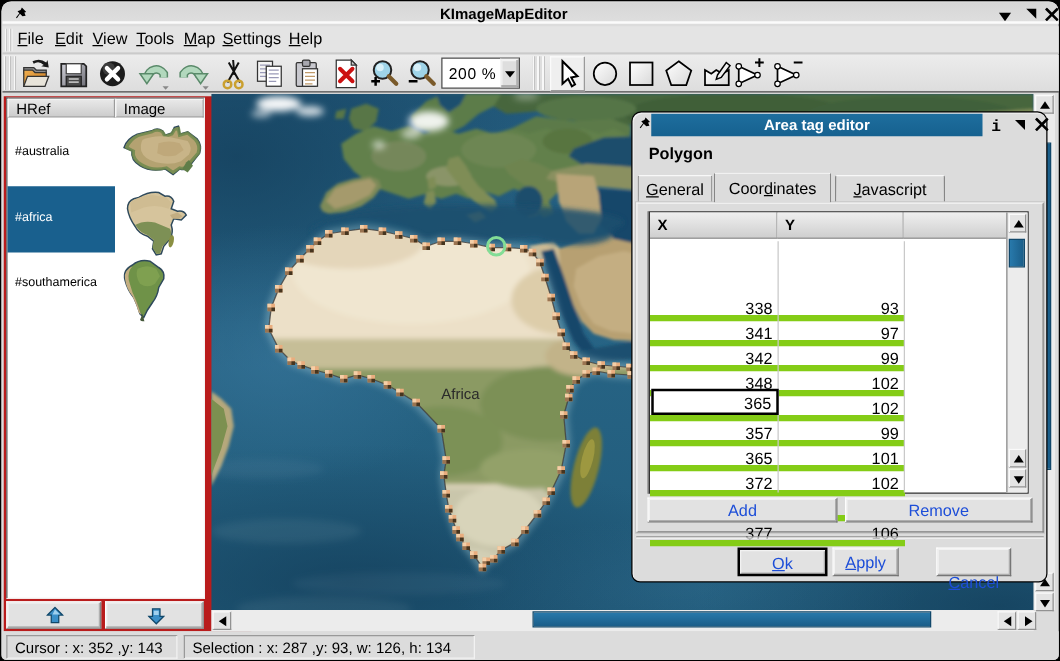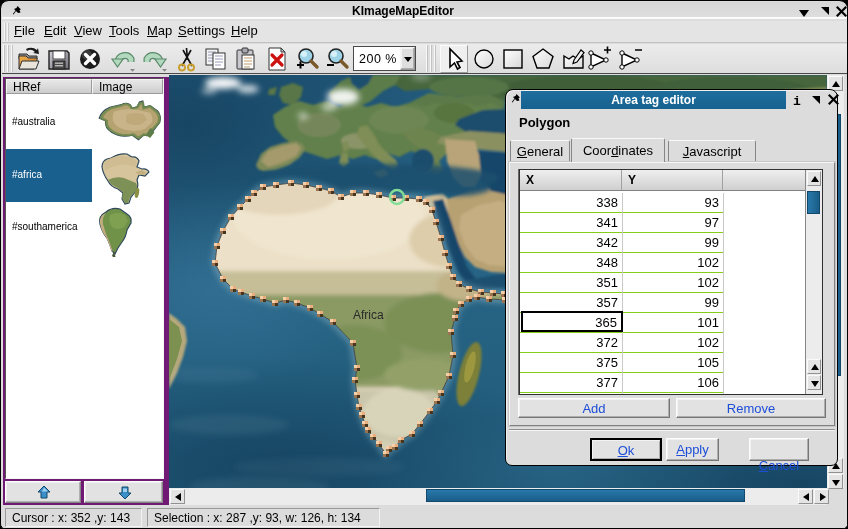--- a/index.html
+++ b/index.html
@@ -17,21 +17,21 @@
 
 #toolbar{position:absolute;left:1px;top:43px;width:846px;height:30px;background:linear-gradient(#ececec,#dddddd);border-bottom:1px solid #4a4a4a;}
 .ticon{position:absolute;top:2px;width:26px;height:26px;}
 .handle{position:absolute;top:1px;width:10px;height:27px;background:repeating-linear-gradient(90deg,#f8f8f8 0 1px,#c2c2c2 1px 2px,#dedede 2px 4px);}
 
 #zoomcombo{position:absolute;left:351px;top:2px;width:63px;height:25px;background:#fff;border:1px solid #4a4a4a;}
 #zoomcombo .t{position:absolute;left:5px;top:5px;font-size:12.5px;letter-spacing:0.5px;}
 #zoomcombo .btn{position:absolute;right:0px;top:0px;width:15px;height:23px;background:#dedede;border:1px solid #9a9a9a;border-top-color:#f4f4f4;border-left-color:#f4f4f4;}
 #zoomcombo .btn:after{content:"";position:absolute;left:3px;top:9px;border:4px solid transparent;border-top:5px solid #000;}
 
-#leftpanel{position:absolute;left:2px;top:76px;width:198px;height:428px;background:#701a75;padding-left:42px;}
+#leftpanel{position:absolute;left:2px;top:76px;width:198px;height:428px;background:#b91c1c;padding-left:42px;}
 #listframe{position:absolute;left:2px;top:1px;width:159px;height:401px;border:1px solid #555;border-right-color:#f5f5f5;border-bottom-color:#f5f5f5;background:#fff;}
 .hcell{position:absolute;top:0;height:15px;background:linear-gradient(#e8e8e8,#cdcdcd);border:1px solid #9b9b9b;border-top-color:#f5f5f5;border-left-color:#f5f5f5;font-size:12px;padding:0 0 0 6px;color:#000;}
 .lrow{position:absolute;left:0;width:157px;font-size:10px;color:#000;}
 #selrow{position:absolute;left:0px;top:70px;width:86px;height:53px;background:#19608e;}
 
 .bbtn{position:absolute;height:22px;background:#e2e2e2;border:1px solid #868686;border-top-color:#fdfdfd;border-left-color:#fdfdfd;box-shadow:inset -1px -1px 0 #b0b0b0, inset 1px 1px 0 #efefef;}
 
 .sb{position:absolute;background:#ececec;}
 .sbtn{position:absolute;background:#e4e4e4;border:1px solid #929292;border-top-color:#fafafa;border-left-color:#fafafa;}
 .thumbv{position:absolute;left:1px;width:13px;background:linear-gradient(90deg,#2879ab,#1a5d88);border:1px solid #11486b;}
@@ -44,21 +44,21 @@
 #dlg{position:absolute;left:504px;top:88px;width:333px;height:377px;background:#dcdcdc;border:1px solid #000;border-radius:8px 8px 7px 7px;box-shadow:inset 1px 1px 0 #f0f0f0;}
 #dlgtitle{position:absolute;left:15px;top:1px;width:265px;height:18px;background:linear-gradient(#1e6e9e,#16618f);}
 #dlgtitle .txt{position:absolute;left:0;right:0;top:2px;text-align:center;color:#fff;font-weight:bold;font-size:12px;}
 #dlg .lbl{position:absolute;left:13px;top:25px;font-size:13px;font-weight:bold;color:#000;}
 
 .tab{position:absolute;background:#dcdcdc;border:1px solid #868686;border-bottom:none;border-top-color:#f8f8f8;border-radius:2px 2px 0 0;font-size:13px;text-align:center;color:#000;}
 #tabpane{position:absolute;left:3px;top:72px;width:326px;height:264px;border:1px solid #f5f5f5;border-bottom-color:#808080;border-right-color:#808080;box-shadow:0 0 0 1px #c6c6c6;background:#dcdcdc;}
 
 #tbl{position:absolute;left:9px;top:6px;width:304px;height:226px;border:1px solid #303030;background:#fff;box-shadow:-1px 0 0 #6a6a6a;}
 .th{position:absolute;top:0;height:21px;background:linear-gradient(#efefef,#cfcfcf);border-right:1px solid #a0a0a0;border-bottom:1px solid #808080;font-size:12px;padding:3px 0 0 6px;font-weight:bold;}
-.trow{position:absolute;height:20px;border-bottom:1px solid #84cc16;font-size:13px;}
+.trow{position:absolute;height:20px;border-bottom:5px solid #84cc16;font-size:13px;margin-top:44px;}
 .tcell{position:absolute;top:0;height:20px;text-align:right;padding:2px 4px 0 0;}
 #focuscell{position:absolute;border:2px solid #000;background:#fff;font-size:13px;text-align:right;}
 .btn{position:absolute;background:#e2e2e2;border:1px solid #767676;border-top-color:#fdfdfd;border-left-color:#fdfdfd;box-shadow:inset -1px -1px 0 #adadad, inset 1px 1px 0 #f2f2f2;font-size:13px;text-align:center;color:#1d4ed8;}
 #okbtn{border:2px solid #000;background:#e2e2e2;box-shadow:inset 1px 1px 0 #f2f2f2, inset -1px -1px 0 #adadad;}
 </style>
 </head>
 <body>
 <div id="win">
   <div id="titlebar">
     <div class="txt">KImageMapEditor</div>

